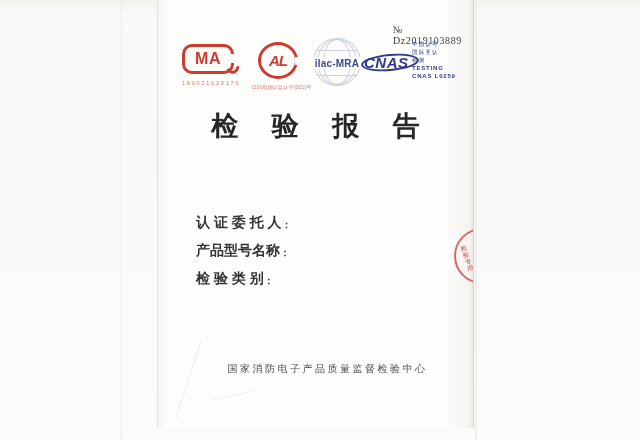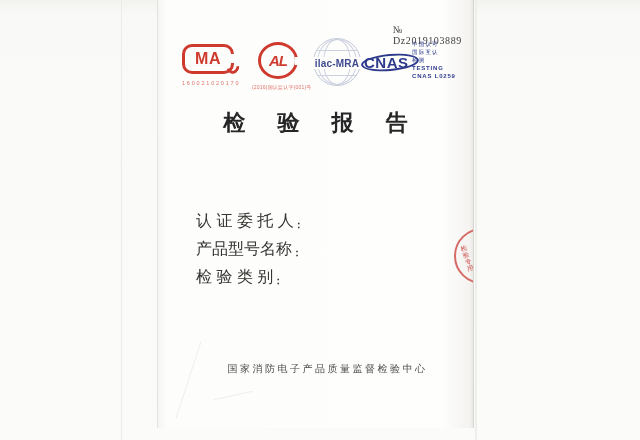--- a/index.html
+++ b/index.html
@@ -42,36 +42,36 @@
   .ilac-mer2 { left:7%; width:86%; }
   .ilac-par { position:absolute; left:3px; right:3px; height:1px; background:#ccd1e0; }
   .ilac-par.p1 { top:11px; } .ilac-par.p2 { top:36px; }
   .ilac-strip { position:absolute; left:-2px; right:-2px; top:18px; height:12px; background:#fdfdfc;
                 display:flex; align-items:center; justify-content:center; }
   .ilac-text { font-size:10px; font-weight:bold; color:#3f4a8f; letter-spacing:0.2px; }
 
   .cnas-wrap { left:205px; top:48px; width:56px; height:30px; }
   .cnas-ellipse { position:absolute; left:-2px; top:6px; width:58px; height:17px; border:2.5px solid #2d3a8c;
                   border-radius:50%; transform:rotate(-5deg); }
-  .cnas-word { position:absolute; left:1px; top:6px; font-weight:bold; font-size:15px;
+  .cnas-word { position:absolute; left:1px; top:6px; font-weight:bold; font-style:italic; font-size:15px;
                color:#2d3a8c; letter-spacing:0.5px; background:transparent; }
   .cnas-block { left:254px; top:40px; color:#2d3a8c; }
   .cnas-line { font-size:5.5px; letter-spacing:1.2px; line-height:8px; }
   .cnas-line.en { font-weight:bold; letter-spacing:0.8px; font-size:6px; }
 
   
   .title { position:absolute; left:0; top:108px; width:100%; text-align:center;
-           font-size:22px; font-weight:bold; color:#262626; letter-spacing:13px; text-indent:13px;
+           font-size:27px; font-weight:bold; color:#262626; letter-spacing:13px; text-indent:13px;
            font-family:"Liberation Sans", sans-serif; }
 
   
   .fields { position:absolute; left:38px; top:214px; width:260px; }
   .field-row { position:absolute; left:0; width:260px; height:16px; display:flex; align-items:flex-end; }
   .field-row.r1 { top:2px; } .field-row.r2 { top:30px; } .field-row.r3 { top:58px;align-items:flex-end; }
-  .field-label { flex:0 0 60px; font-size:16px; font-weight:normal; color:#33332f; white-space:nowrap; }
+  .field-label { flex:0 0 60px; font-size:14px; font-weight:bold; color:#33332f; white-space:nowrap; }
   .field-colon { flex:0 0 10px; font-size:10px; font-weight:bold; color:#33332f; }
   .field-value-wrap { flex:1; border-bottom:1px solid #6d6d68; height:16px; display:flex; align-items:flex-end; }
   .field-value { font-family:"Liberation Serif", serif; font-size:10px; color:#2c2c28;
                  padding:0 0 1px 2px; letter-spacing:0.5px; white-space:nowrap; }
 
   
   .stamp { position:absolute; left:296px; top:228px; width:56px; height:56px; border:2.5px solid rgba(205,70,66,0.8);
            border-radius:50%; }
   .stamp-text { position:absolute; left:6px; top:14px; width:10px; font-size:6.5px; color:#cd4f49;
                 line-height:7px; transform:rotate(-18deg); text-align:center; }

